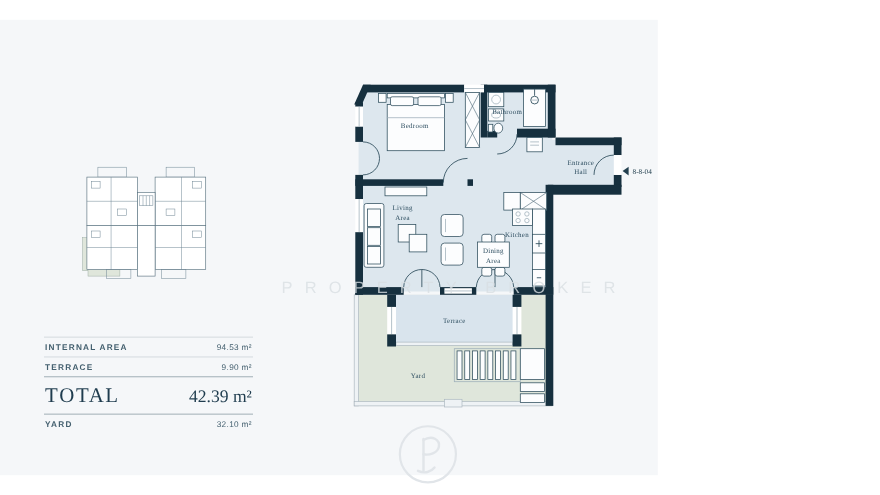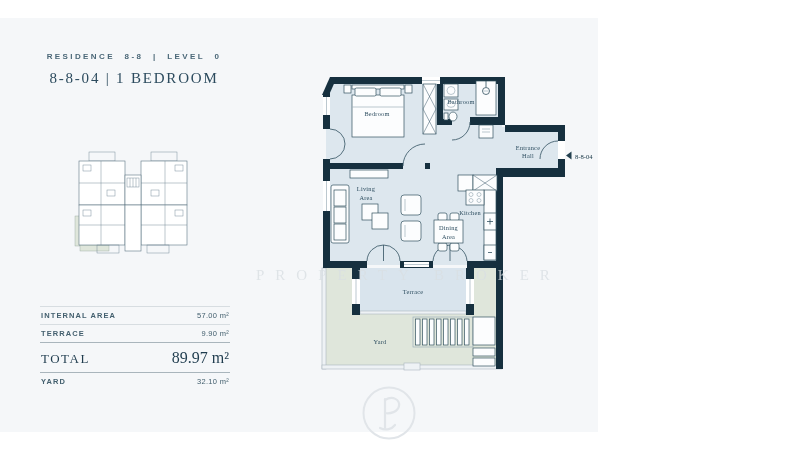--- a/index.html
+++ b/index.html
@@ -14,21 +14,21 @@
               letter-spacing:1.8px;color:#2c4b5e;}
 
   
   .area-table{position:absolute;left:40px;top:306px;width:190px;color:#44606f;}
   .at-row{display:flex;justify-content:space-between;align-items:baseline;
           padding:4px 1px 4px 1px;}
   .at-label{font-size:7.5px;letter-spacing:1.1px;font-weight:bold;}
   .at-value{font-size:7.5px;letter-spacing:.3px;}
   .line-light{border-bottom:1px solid #d7dde1;}
   .line-dark{border-bottom:1px solid #a9b5bc;}
-  .at-total .at-label-big{font-family:"Liberation Serif",serif;font-size:13px;
+  .at-total .at-label-big{font-family:"Liberation Serif",serif;font-size:19px;
           letter-spacing:1.5px;color:#1f3c4e;font-weight:normal;}
   .at-total .at-value-big{font-family:"Liberation Serif",serif;font-size:16px;color:#1f3c4e;}
   .at-total{padding:6px 1px 5px 1px;}
 
   
   .furn{fill:#fcfdfe;stroke:#31505f;stroke-width:.7;}
   .furn-dark{fill:#16303f;stroke:none;}
   .arc{fill:none;stroke:#31505f;stroke-width:.8;}
   .win{fill:#ffffff;stroke:none;}
   .winl{stroke:#9fb0ba;stroke-width:.7;fill:none;}
@@ -38,36 +38,32 @@
       text-anchor:middle;letter-spacing:.25px;}
   .tag{font-family:"Liberation Serif",serif;font-size:6.6px;fill:#23404f;text-anchor:start;}
 
   
   .kp{fill:#ffffff;stroke:#5d7582;stroke-width:.6;}
   .kpl{fill:none;stroke:#6d8492;stroke-width:.45;}
   .kpf{fill:#ccd7de;stroke:none;}
   .kpg{fill:#dfe6db;stroke:#93a59c;stroke-width:.4;}
 
   
-  .watermark-text{position:absolute;left:256px;top:267px;z-index:6;font-size:15px;
+  .watermark-text{position:absolute;left:256px;top:253px;z-index:6;font-size:15px;
       letter-spacing:11px;color:#d9dfe3;opacity:.78;white-space:nowrap;
-      font-family:Liberation Serif, serif;}
+      font-family:Liberation Sans, sans-serif;}
   .logo-svg{position:absolute;left:360px;top:384px;z-index:2;}
 </style>
 </head>
 <body>
 
 <div class="canvas">
 
   <div class="tint-panel"></div>
 
-  <div class="title-block">
-    <div class="title-sub">RESIDENCE 8-8 | LEVEL 0</div>
-    <div class="title-main">8-8-04 | 1 BEDROOM</div>
-  </div>
 
   <svg style="position:absolute;left:73px;top:150px;" width="120" height="113" viewBox="0 0 120 113">
 
     <rect class="kpf" x="7" y="56" width="44" height="38" fill="#ccdce8"></rect>
 
     <rect class="kpg" x="2" y="66" width="5" height="30"></rect>
     <rect class="kpg" x="7" y="95" width="29" height="6"></rect>
 
     <g>
       <rect class="kpl" x="16" y="2" width="26" height="9"></rect>
@@ -101,29 +97,29 @@
       <rect class="kpl" x="102" y="60" width="8" height="6"></rect>
       <rect class="kpl" x="34" y="40" width="8" height="6"></rect>
       <rect class="kpl" x="78" y="40" width="8" height="6"></rect>
     </g>
   </svg>
 
   <div class="area-table">
     <div class="line-light"></div>
     <div class="at-row line-light">
       <span class="at-label">INTERNAL AREA</span>
-      <span class="at-value">57.00 m²</span>
+      <span class="at-value">94.53 m²</span>
     </div>
     <div class="at-row line-dark">
       <span class="at-label">TERRACE</span>
       <span class="at-value">9.90 m²</span>
     </div>
     <div class="at-row at-total line-dark">
       <span class="at-label-big">TOTAL</span>
-      <span class="at-value-big">89.97 m²</span>
+      <span class="at-value-big">42.39 m²</span>
     </div>
     <div class="at-row">
       <span class="at-label">YARD</span>
       <span class="at-value">32.10 m²</span>
     </div>
   </div>
 
   <svg style="position:absolute;left:300px;top:55px;" width="295" height="335" viewBox="0 0 295 335">
 
     <g>

